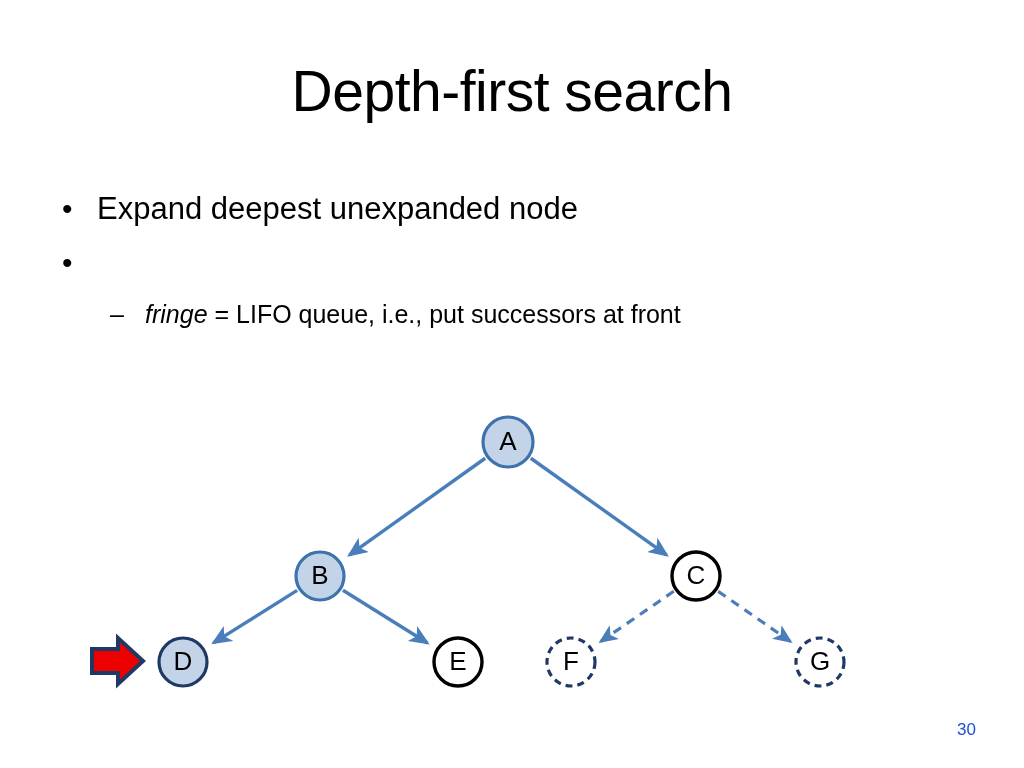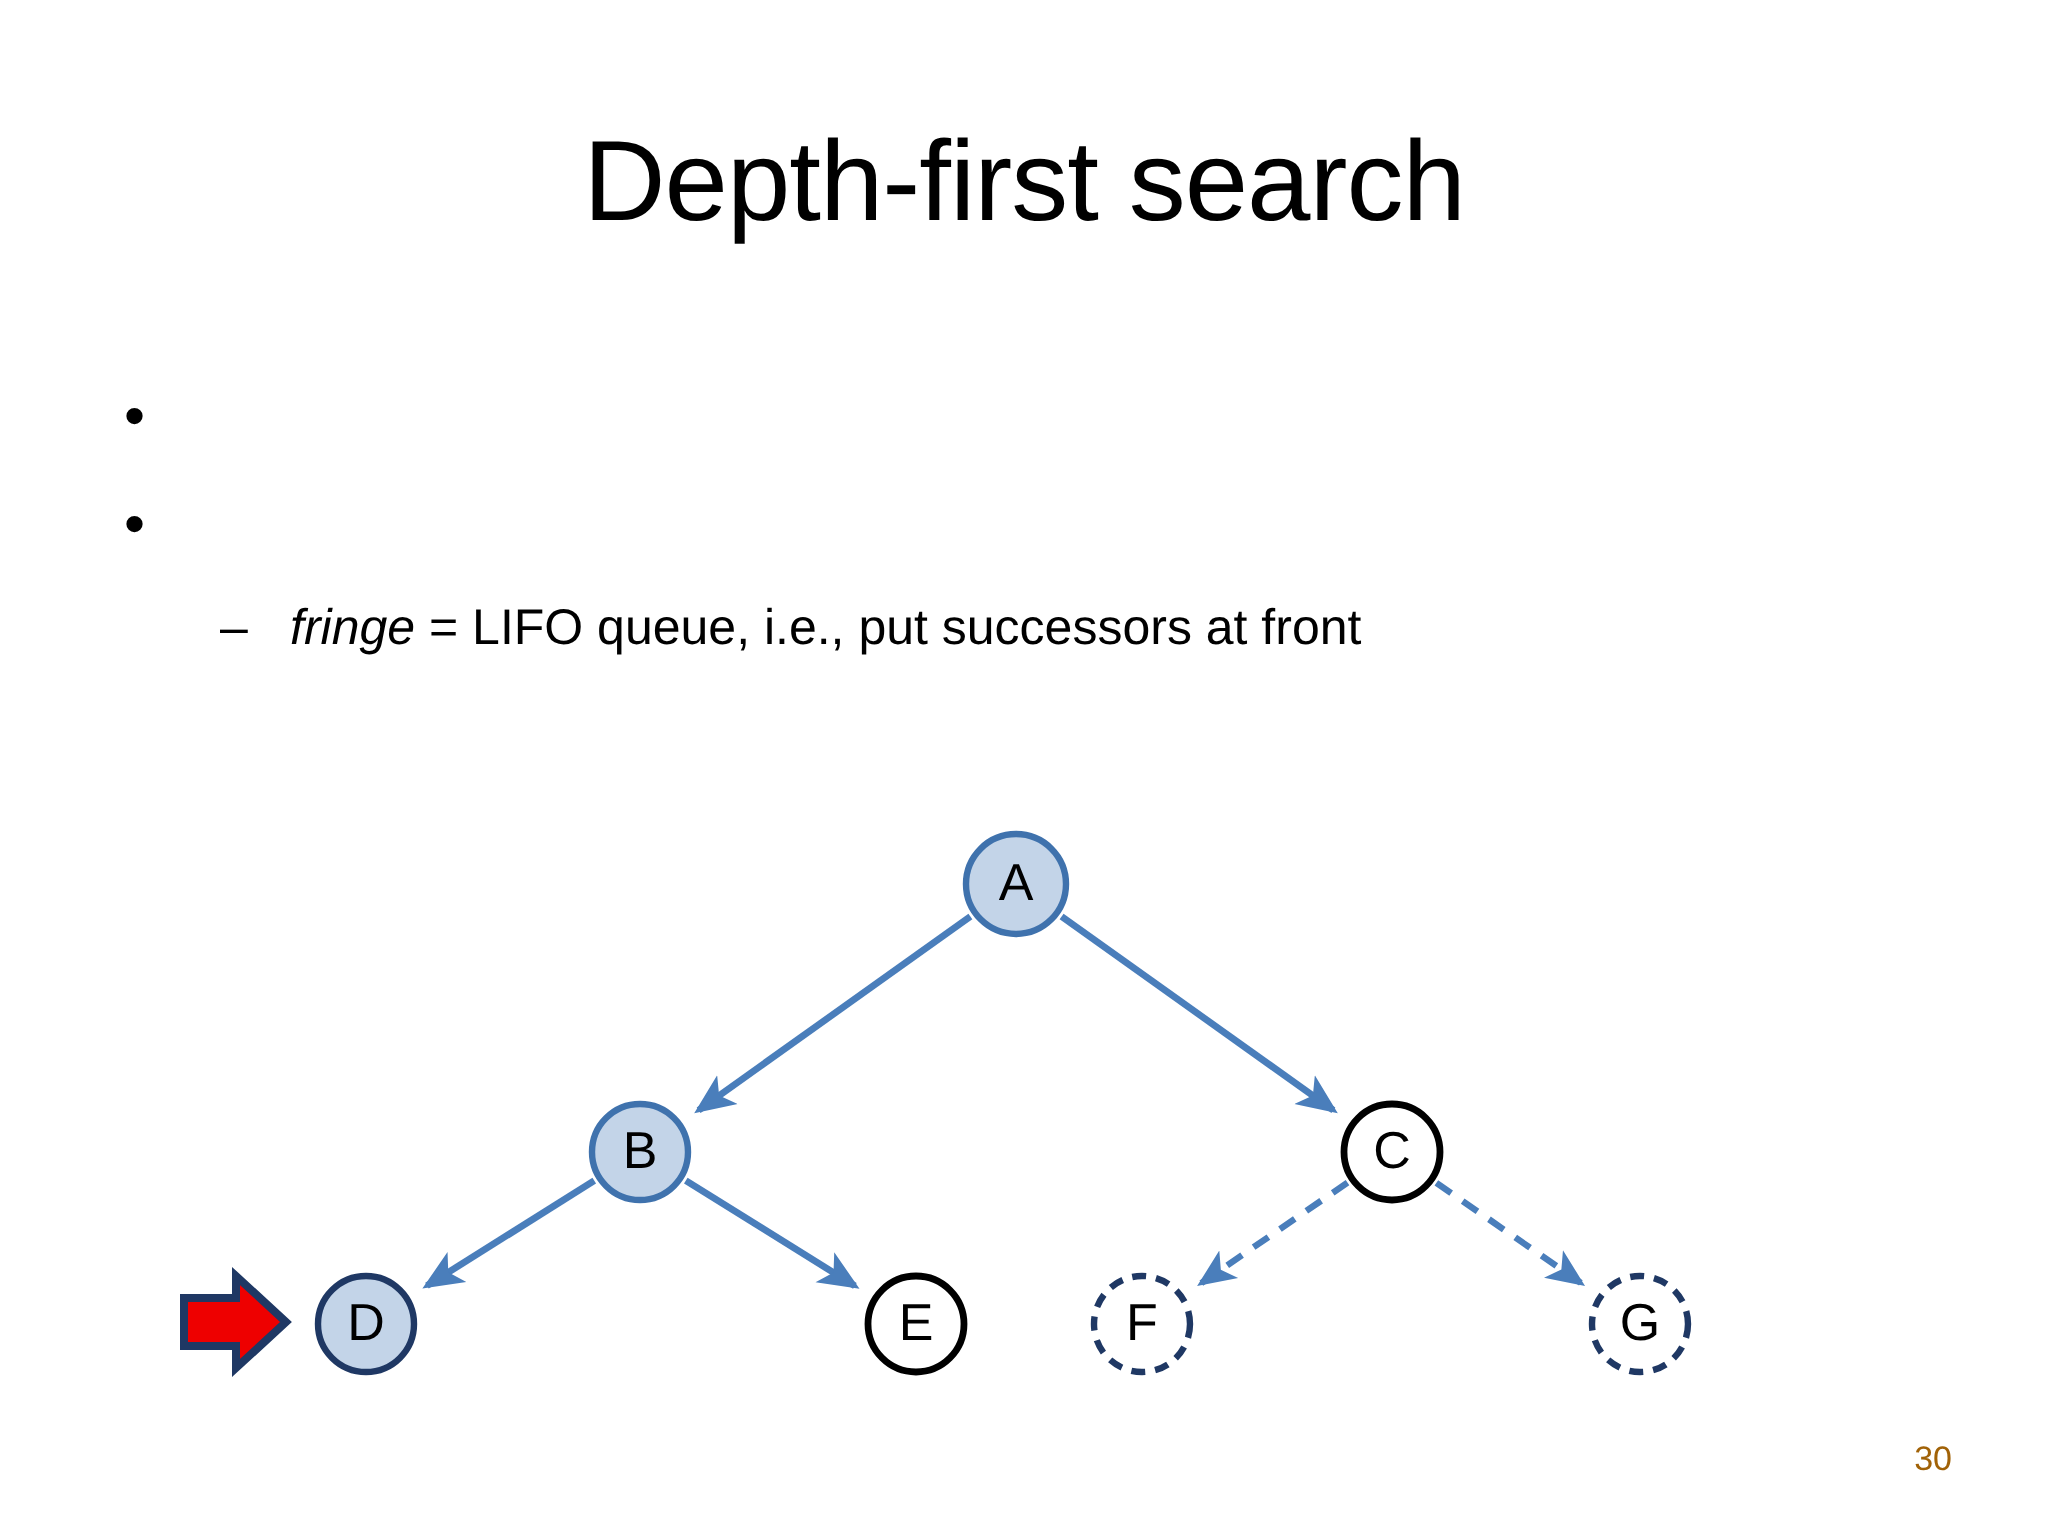--- a/index.html
+++ b/index.html
@@ -114,34 +114,35 @@
     text-anchor: middle;
     dominant-baseline: middle;
   }
 
   
   .page-number {
     position: absolute;
     right: 48px;
     bottom: 28px;
     font-size: 17px;
-    color: #a16207;
+    color: #1d4ed8;
   }
 </style>
 </head>
 <body>
 
 <div id="slide">
 
   <div class="slide-title">Depth-first search</div>
 
   <div class="bullet-list">
 
     <div class="bullet-row">
       <span class="bullet-mark">•</span>
+      <span class="bullet-text">Expand deepest unexpanded node</span>
     </div>
 
     <div class="bullet-row">
       <span class="bullet-mark">•</span>
     </div>
 
     <div class="subbullet-row">
       <span class="subbullet-mark">–</span>
       <span class="subbullet-text"><span class="em">fringe</span><span> = LIFO queue, i.e., put successors at front</span></span>
     </div>

